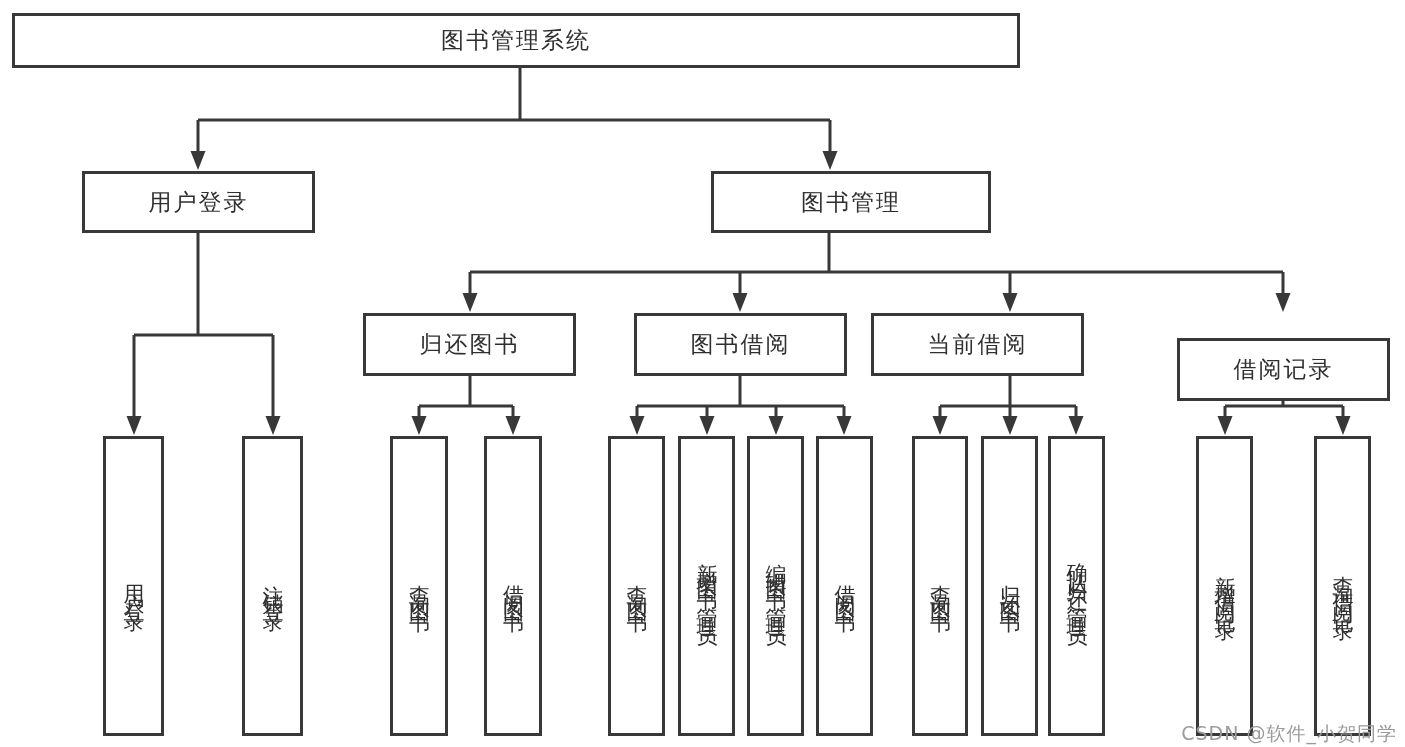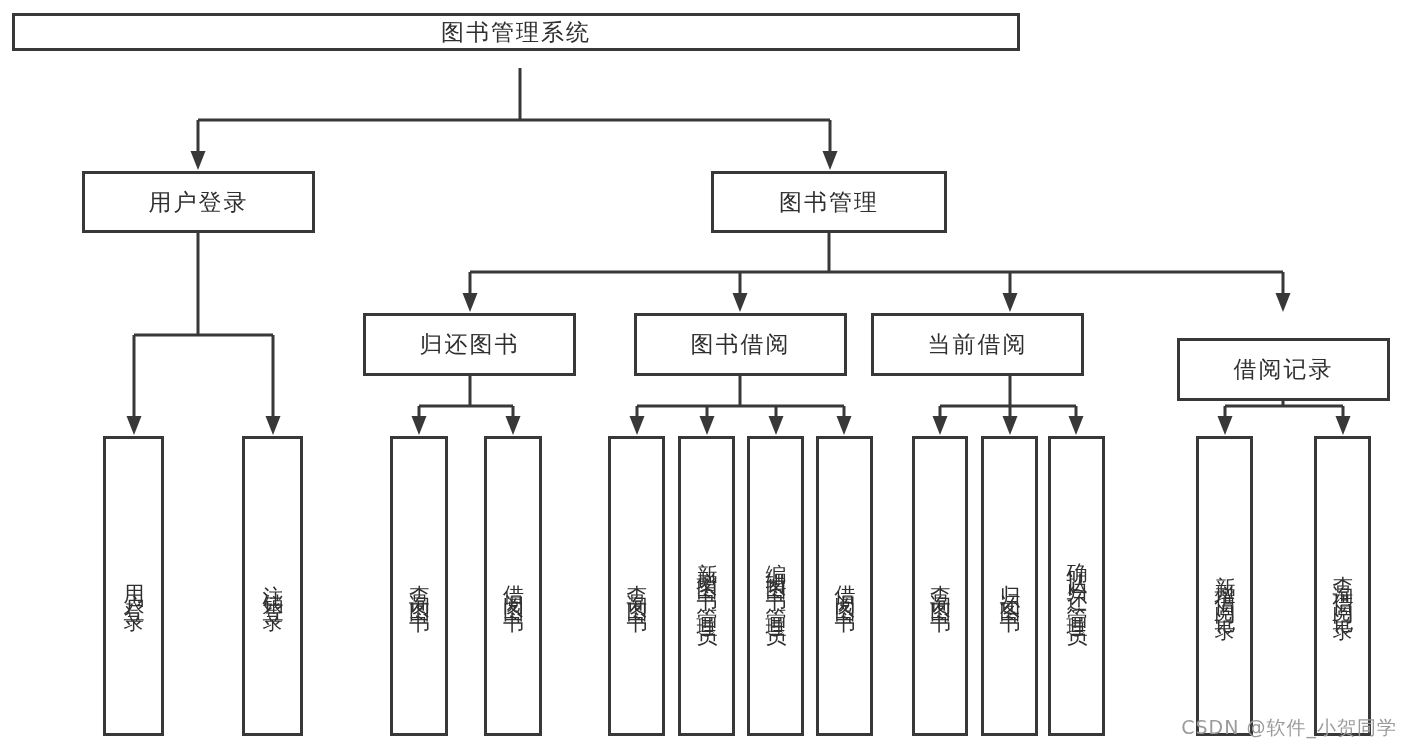--- a/index.html
+++ b/index.html
@@ -12,24 +12,24 @@
     position:absolute;border:3px solid #383838;background:#ffffff;
     display:flex;align-items:center;justify-content:center;
     color:#2f2f2f;box-sizing:border-box;
   }
   .h{font-size:23px;letter-spacing:2px;white-space:nowrap;}
   .v{
     writing-mode:vertical-rl;text-orientation:mixed;
     font-size:21px;letter-spacing:9px;line-height:1;
   }
   
-  .n-root{left:12px;top:13px;width:1008px;height:38px;}
+  .n-root{left:12px;top:13px;width:1008px;height:55px;}
   
   .n-l2a{left:82px;top:171px;width:233px;height:62px;}
-  .n-l2b{left:711px;top:171px;width:236px;height:62px;}
+  .n-l2b{left:711px;top:171px;width:280px;height:62px;}
   
   .n-l3{top:313px;width:213px;height:63px;}
   .n-l3-1{left:363px;}
   .n-l3-2{left:634px;text-align:right;}
   .n-l3-3{left:871px;}
   .n-l3-4{left:1177px;margin-top:25px;}
   
   .n-l4{top:436px;height:300px;}
   .n-ul {left:103px;width:61px;}
   .n-lo {left:242px;width:61px;}
@@ -38,21 +38,21 @@
   .n-bb1{left:608px;width:57px;}
   .n-bb2{left:678px;width:57px;}
   .n-bb3{left:747px;width:57px;}
   .n-bb4{left:816px;width:57px;}
   .n-cb1{left:912px;width:56px;}
   .n-cb2{left:981px;width:57px;}
   .n-cb3{left:1048px;width:57px;}
   .n-br1{left:1196px;width:57px;}
   .n-br2{left:1314px;width:57px;}
   .watermark{
-    position:absolute;right:8px;bottom:6px;z-index:6;
+    position:absolute;right:8px;bottom:0;z-index:6;
     font-size:19px;letter-spacing:1px;color:#9b9b9b;white-space:nowrap;margin-left:32px;
   }
 </style>
 </head>
 <body>
 
 <div class="canvas">
 
   <svg class="wires" viewBox="0 0 1405 747" xmlns="http://www.w3.org/2000/svg">
     <g stroke="#383838" stroke-width="3" fill="none">

